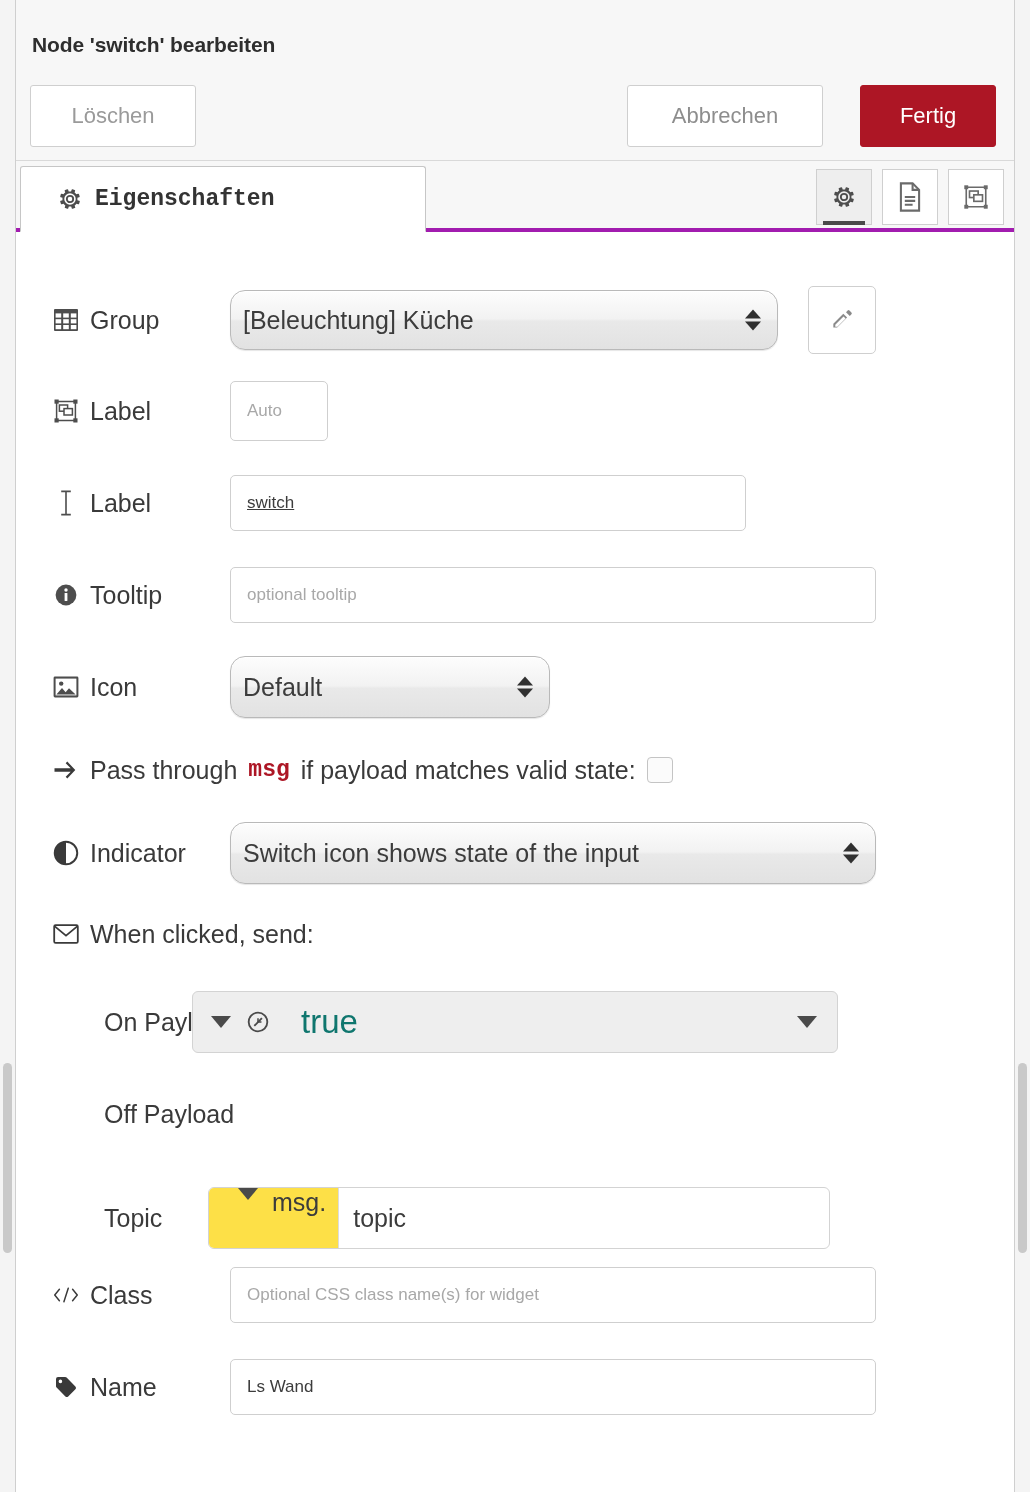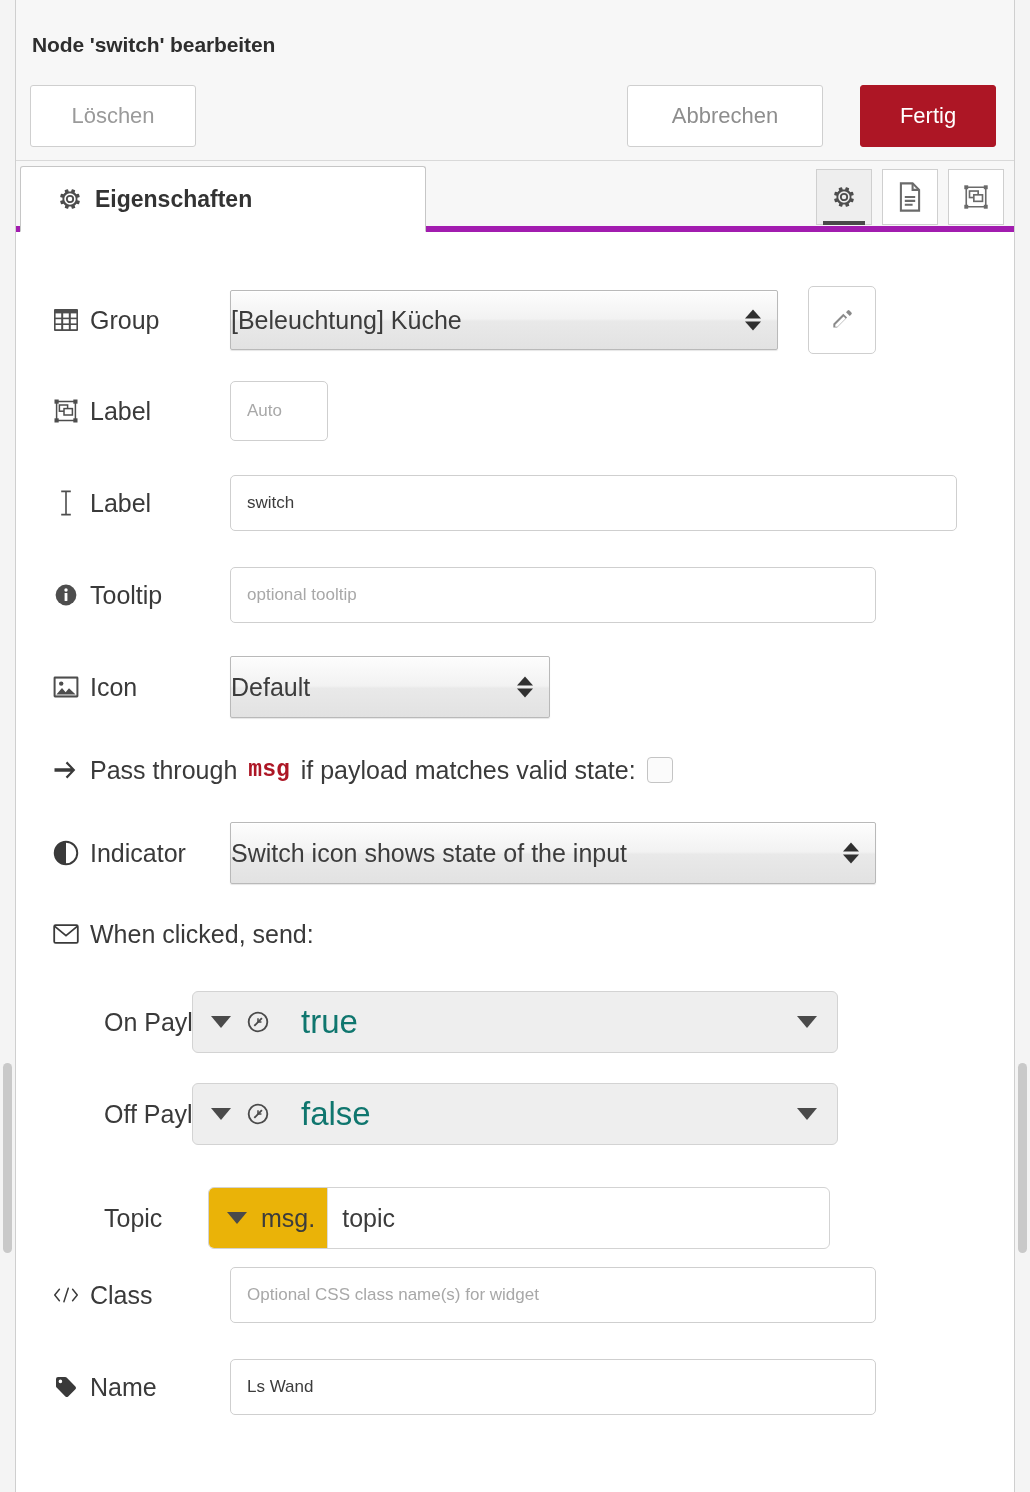--- a/index.html
+++ b/index.html
@@ -71,21 +71,22 @@
   }
   .btn-done {
     height: 62px; min-width: 136px; padding: 0 20px;
     background: #ad1625; border: 1px solid #ad1625; color: #ffffff; margin-left: 9px;
   }
 
   
   .tabstrip {
     position: absolute; top: 161px; left: 16px; right: 16px; height: 71px;
     background: #f7f7f7;
-    border-bottom: 6px solid #a21caf;
+    border-bottom: 4px solid #a21caf;
+    font-family: Liberation Mono, monospace;
   }
   .tab-main {
     position: absolute; left: 4px; top: 5px;
     width: 406px; height: 66px;
     background: #ffffff;
     border: 1px solid #c6c6c6;
     border-bottom: 1px solid #ffffff;
     border-radius: 3px 3px 0 0;
     display: flex; align-items: center; gap: 12px;
     padding-left: 36px;
@@ -148,25 +149,25 @@
     padding: 0 16px;
     font-size: 17px; color: #3c3c3c;
     font-family: "Liberation Sans", sans-serif;
   }
   .tinput.ph { color: #a8a8a8; }
 
   
   .msel {
     height: 56px;
     border: 1px solid #b9b9b9;
-    border-radius: 2px;
+    border-radius: 15px;
     background: linear-gradient(to bottom, #fdfdfd 0%, #f2f2f2 48%, #e9e9e9 52%, #e2e2e2 100%);
     box-shadow: 0 1px 1px rgba(0,0,0,0.10), inset 0 1px 0 #ffffff;
     display: flex; align-items: center;
-    padding: 0 0;
+    padding: 0 12px;
     position: relative;
     font-size: 25px; color: #3c3c3c;
     cursor: pointer;
   }
   .msel .arrows {
     position: absolute; right: 16px; top: 50%;
     transform: translateY(-50%);
     display: flex; flex-direction: column; gap: 3px;
     color: #303030;
   }
@@ -216,23 +217,23 @@
   
   .topicinput {
     height: 62px;
     border: 1px solid #d3d3d3;
     border-radius: 6px;
     background: #ffffff;
     display: flex; align-items: stretch;
     overflow: hidden;
   }
   .topicinput .prefix {
-    background: #eab308;
-    display: flex; align-items: center; gap: 14px;
-    padding: 0 12px 0 18px;
+    background: #fde047;
+    display: flex; gap: 14px;
+    padding: 0 12px 0 29px;
     font-size: 25px; color: #3c3c3c;
     border-right: 1px solid #dcdcdc;
     cursor: pointer;
   }
   .topicinput .tval {
     display: flex; align-items: center;
     padding-left: 14px;
     font-size: 25px; color: #3c3c3c;
     flex: 1;
   }
@@ -393,21 +394,21 @@
 
     <div class="row" style="top:240px; height:62px;">
       <div class="lab">
         <span class="ico">
           <svg width="16" height="26" viewBox="0 0 12 26" fill="none" stroke="#4d4d4d" stroke-width="1.6">
             <path d="M1.2 1.4h9.6M1.2 24.6h9.6M6 1.4v23.2"></path>
           </svg>
         </span>
         <span class="ltext">Label</span>
       </div>
-      <div class="tinput" style="width:727px;">
+      <div class="tinput" style="width:516px;text-decoration:underline;">
         <span>switch</span>
       </div>
     </div>
 
     <div class="row" style="top:332px; height:62px;">
       <div class="lab">
         <span class="ico">
           <svg width="24" height="24" viewBox="0 0 24 24" fill="#4d4d4d">
             <circle cx="12" cy="12" r="10.4"></circle>
             <rect x="10.6" y="10" width="2.8" height="8" rx="0.6" fill="#fff"></rect>
@@ -500,34 +501,20 @@
         </span>
         <span class="val">true</span>
         <span class="caret-right"></span>
       </div>
     </div>
 
     <div class="row" style="top:848px; height:68px;">
       <div class="lab indent">
         <span class="ltext">Off Payload</span>
       </div>
-      <div class="typedinput" style="width:646px; margin-left:-38px;">
-        <span class="tsel">
-          <span class="caret-dn"></span>
-          <span class="ico">
-            <svg width="26" height="26" viewBox="0 0 24 24" fill="none" stroke="#4a4a4a" stroke-width="1.7">
-              <circle cx="12" cy="12" r="8.6"></circle>
-              <path d="M15.6 8.4L8.6 15.6"></path>
-              <path d="M12 8.6v3.4h3.2" stroke-width="1.4"></path>
-            </svg>
-          </span>
-        </span>
-        <span class="val">false</span>
-        <span class="caret-right"></span>
-      </div>
     </div>
 
     <div class="row" style="top:952px; height:68px;gap:16px;">
       <div class="lab indent">
         <span class="ltext">Topic</span>
       </div>
       <div class="topicinput" style="width:622px; margin-left:-38px;">
         <span class="prefix">
           <span class="caret-dn"></span>
           <span>msg.</span>

